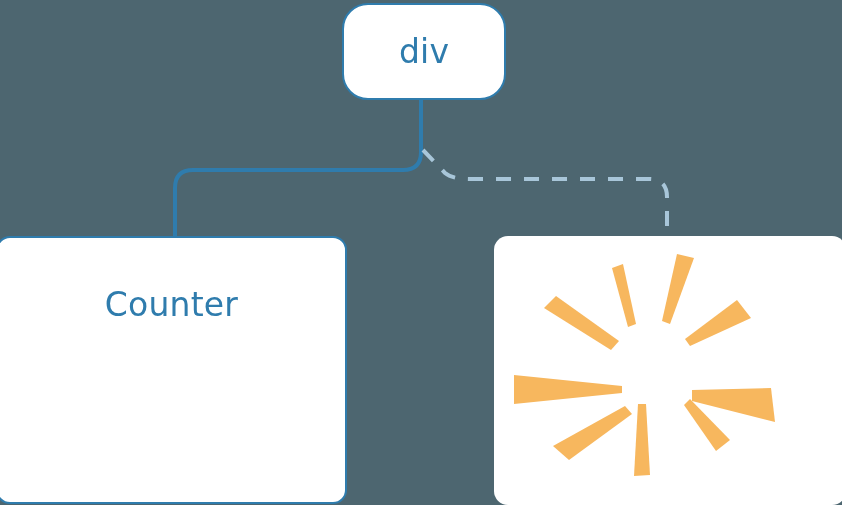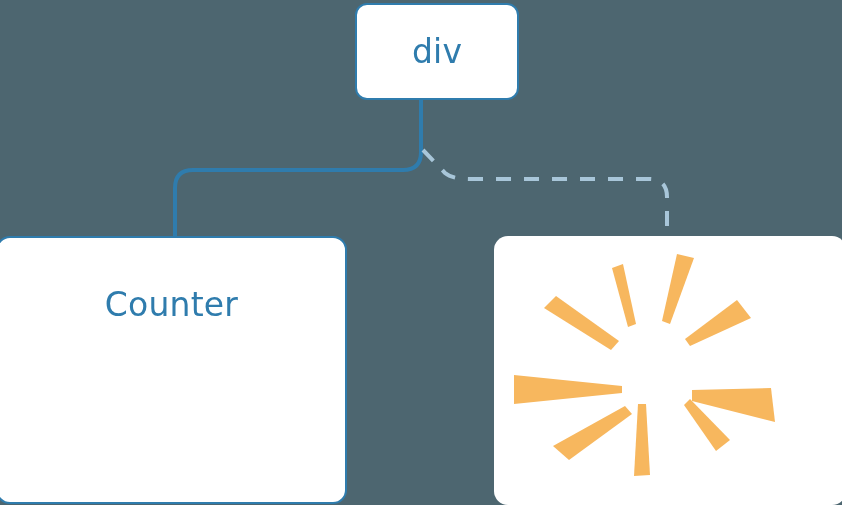--- a/index.html
+++ b/index.html
@@ -93,21 +93,21 @@
 </head>
 <body>
 
 <div id="stage" style="width: 842px; height: 505px; background: rgb(77, 102, 112);">
 
   <svg id="connectors" viewBox="0 0 842 505" xmlns="http://www.w3.org/2000/svg">
     <path d="M 421 100 L 421 152 Q 421 170 403 170 L 193 170 Q 175 170 175 188 L 175 240" fill="none" stroke="#2f7cad" stroke-width="4" stroke-linecap="round"></path>
     <path d="M 423 150 L 445 173 Q 452 179 470 179 L 649 179 Q 667 179 667 197 L 667 240" fill="none" stroke="#a8c6d9" stroke-width="4" stroke-linecap="butt" stroke-dasharray="15 13"></path>
   </svg>
 
-  <div class="node bordered" id="node-div" style="left: 355px; top: 3px; width: 164px; height: 97px;">
+  <div class="node bordered" id="node-div" style="left: 342px; top: 3px; width: 164px; height: 97px; border-radius: 26px;">
     <span class="node-title">div</span>
   </div>
 
   <div class="node bordered" id="node-counter" style="left: -4px; top: 236px; width: 351px; height: 268px;">
     <span class="node-title">Counter</span>
 
   </div>
 
   <div class="node" id="node-spinner" style="left: 494px; top: 236px; width: 352px; height: 269px;">
     <svg id="spinner-rays" viewBox="0 0 352 269" xmlns="http://www.w3.org/2000/svg">

